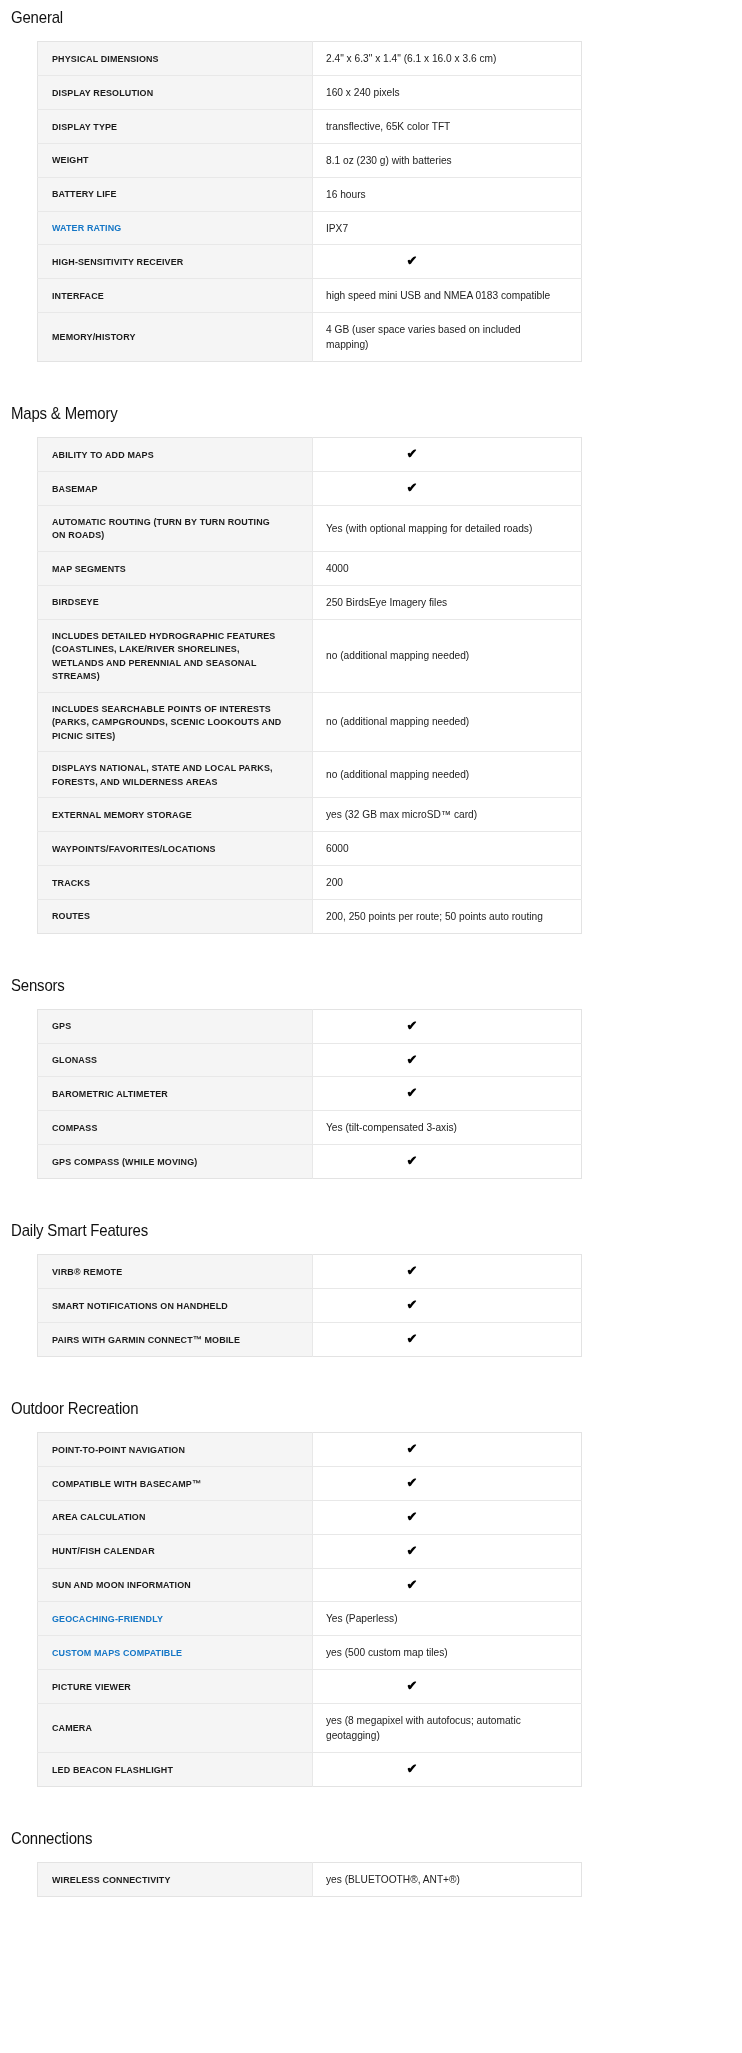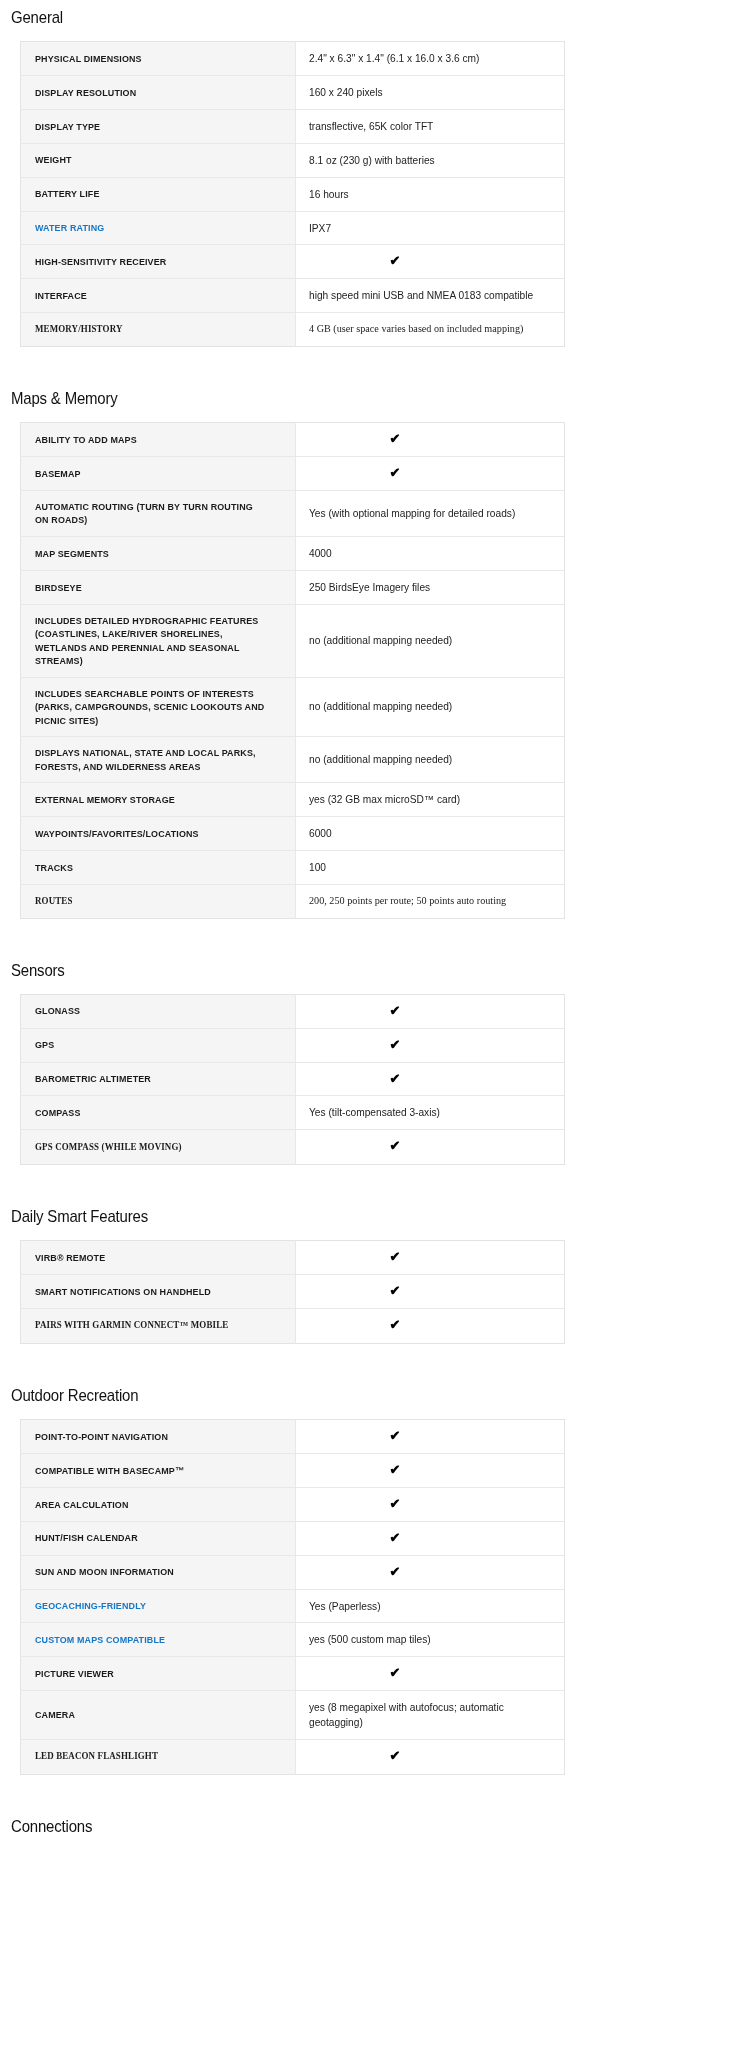--- a/index.html
+++ b/index.html
@@ -32,26 +32,26 @@
     margin: 0 0 13px 0;
     transform: scaleX(0.88);
     transform-origin: left center;
   }
   .section-gap { height: 42px; }
   .spec-table {
     width: 545px;
     border-collapse: collapse;
     border: 1px solid #e3e3e3;
     table-layout: fixed;
-    margin: 0 0 0 9px;
+    margin: 0 0 0 26px;
   }
   .spec-table tr {
     border-bottom: 1px solid #e8e8e8;
   }
-  .spec-table tr:last-child { border-bottom: 1px solid #e3e3e3; font-family: Liberation Serif, serif; }
+  .spec-table tr:last-child { border-bottom: 1px solid #e3e3e3; }
   .spec-table td {
     vertical-align: middle;
     padding: 9px 12px 9px 12px;
     line-height: 1.42;
   }
   td.label-cell {
     width: 275px;
     background: #f5f5f5;
     border-right: 1px solid #e8e8e8;
     font-size: 9.5px;
@@ -184,40 +184,40 @@
             <tr>
               <td class="label-cell"><span class="lbl">EXTERNAL MEMORY STORAGE</span></td>
               <td class="value-cell"><span class="value-text">yes (32 GB max microSD™ card)</span></td>
             </tr>
             <tr>
               <td class="label-cell"><span class="lbl">WAYPOINTS/FAVORITES/LOCATIONS</span></td>
               <td class="value-cell"><span class="value-text">6000</span></td>
             </tr>
             <tr>
               <td class="label-cell"><span class="lbl">TRACKS</span></td>
-              <td class="value-cell"><span class="value-text">100</span></td>
+              <td class="value-cell"><span class="value-text">200</span></td>
             </tr>
             <tr>
               <td class="label-cell"><span class="lbl">ROUTES</span></td>
               <td class="value-cell"><span class="value-text">200, 250 points per route; 50 points auto routing</span></td>
             </tr>
           </tbody>
         </table>
       </div>
       <div class="section-gap"></div>
       <div class="section">
         <h2 class="section-title">Sensors</h2>
         <table class="spec-table">
           <tbody>
             <tr>
+              <td class="label-cell"><span class="lbl">GPS</span></td>
+              <td class="value-cell check"><span class="checkmark">✔</span></td>
+            </tr>
+            <tr>
               <td class="label-cell"><span class="lbl">GLONASS</span></td>
-              <td class="value-cell check"><span class="checkmark">✔</span></td>
-            </tr>
-            <tr>
-              <td class="label-cell"><span class="lbl">GPS</span></td>
               <td class="value-cell check"><span class="checkmark">✔</span></td>
             </tr>
             <tr>
               <td class="label-cell"><span class="lbl">BAROMETRIC ALTIMETER</span></td>
               <td class="value-cell check"><span class="checkmark">✔</span></td>
             </tr>
             <tr>
               <td class="label-cell"><span class="lbl">COMPASS</span></td>
               <td class="value-cell"><span class="value-text">Yes (tilt-compensated 3-axis)</span></td>
             </tr>
@@ -292,15 +292,23 @@
             <tr>
               <td class="label-cell"><span class="lbl">LED BEACON FLASHLIGHT</span></td>
               <td class="value-cell check"><span class="checkmark">✔</span></td>
             </tr>
           </tbody>
         </table>
       </div>
       <div class="section-gap"></div>
       <div class="section">
         <h2 class="section-title">Connections</h2>
+        <table class="spec-table">
+          <tbody>
+            <tr>
+              <td class="label-cell"><span class="lbl">WIRELESS CONNECTIVITY</span></td>
+              <td class="value-cell"><span class="value-text">yes (BLUETOOTH®, ANT+®)</span></td>
+            </tr>
+          </tbody>
+        </table>
       </div>
     </div>
 </div>
 
 </body></html>

